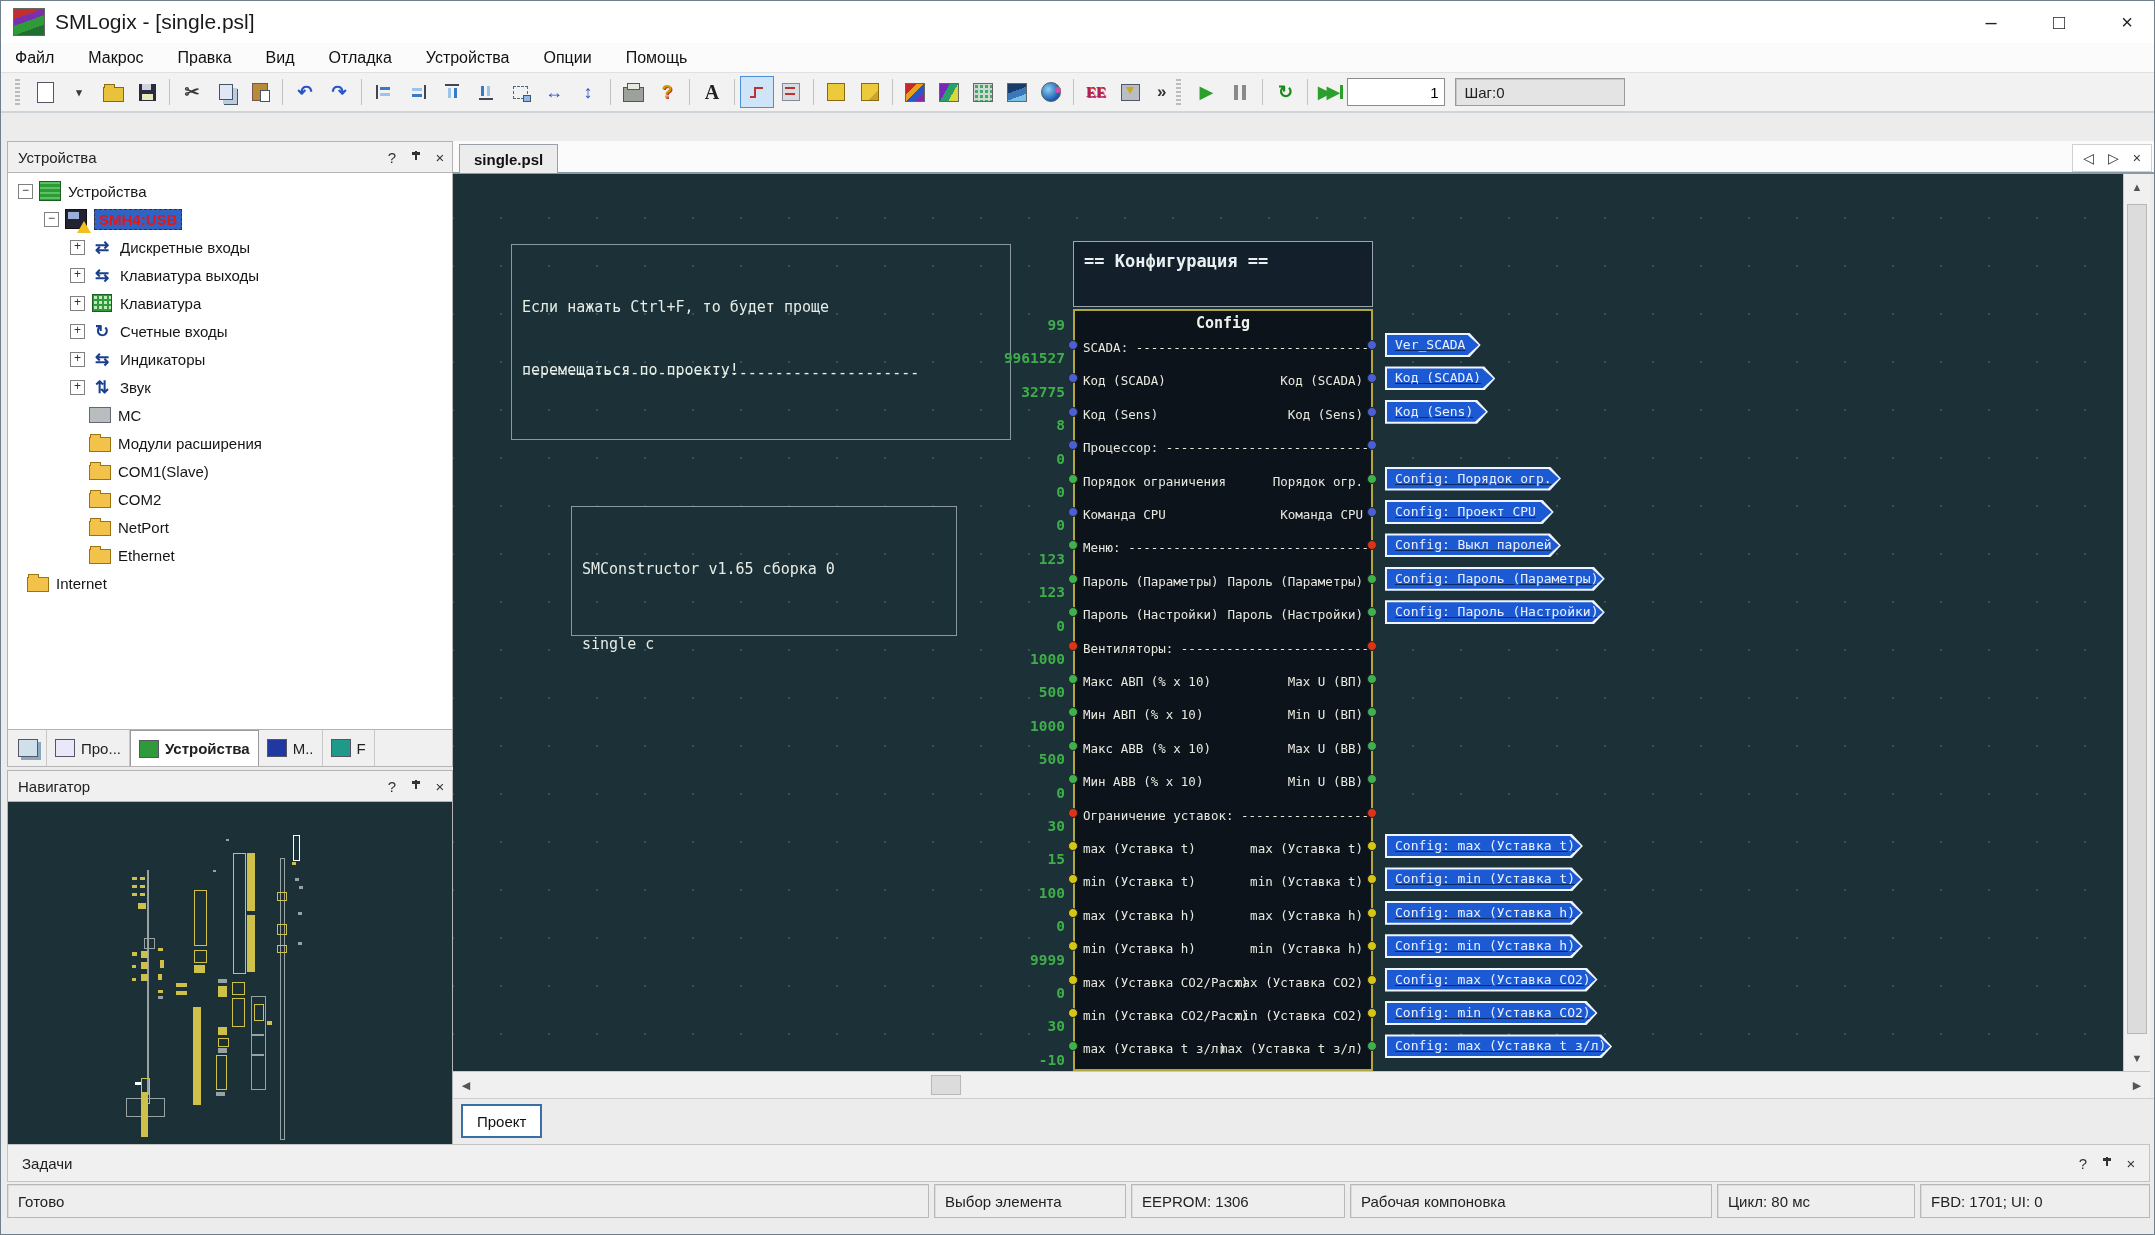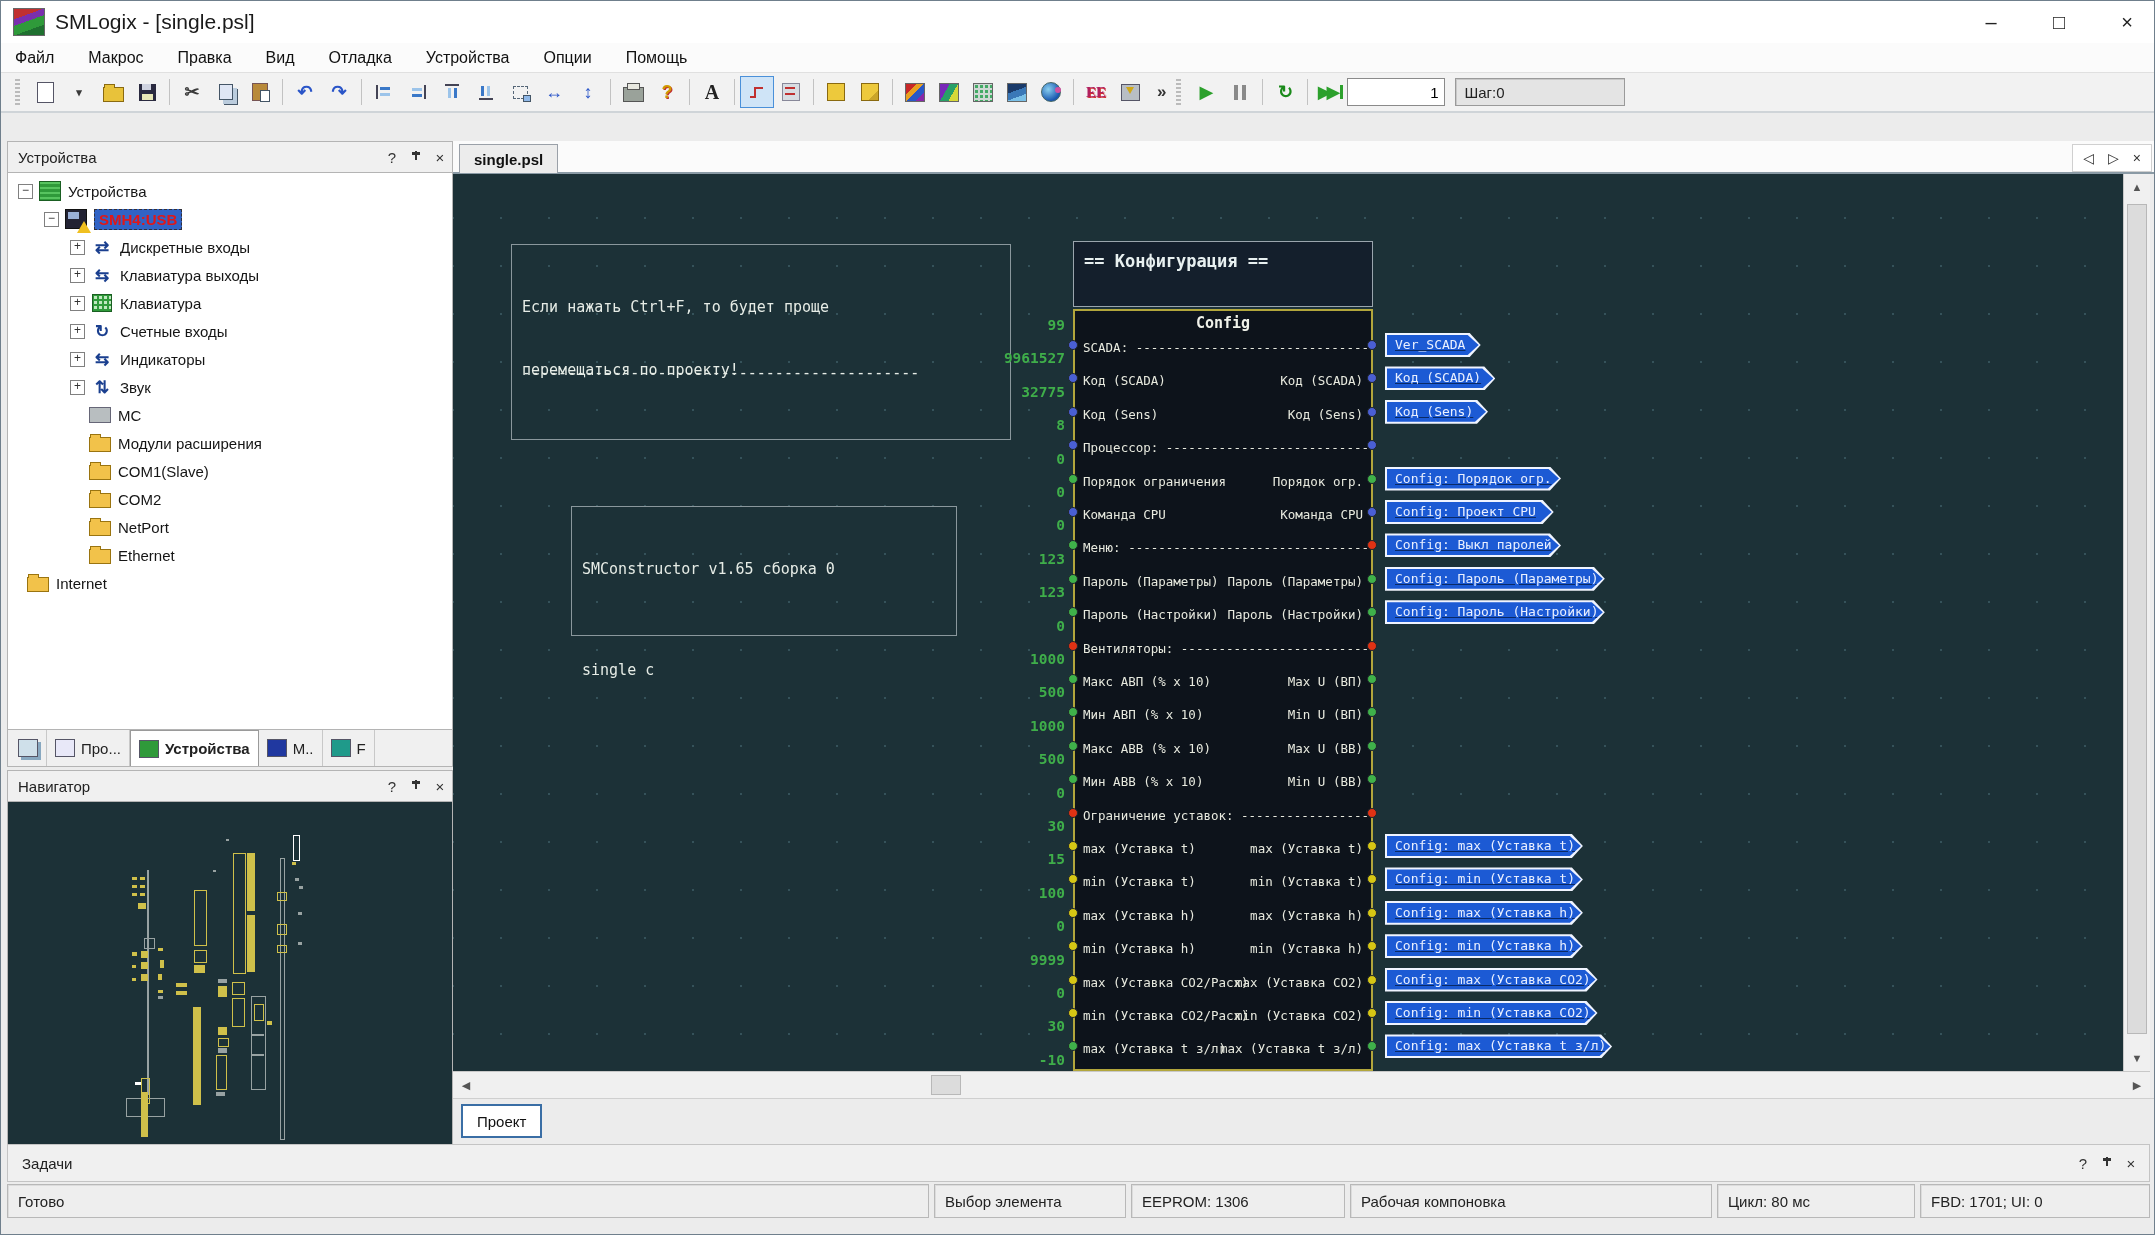--- a/index.html
+++ b/index.html
@@ -492,21 +492,21 @@
   </div>
 
   <div class="canvas">
     <div class="comment" style="left:58px;top:70px;width:500px;height:196px;">
       <div>Если нажать Ctrl+F, то будет проще</div>
       <div>перемещаться по проекту!</div>
       <div style="position:absolute;left:10px;top:118px;">--------------------------------------------</div>
     </div>
     <div class="comment" style="left:118px;top:332px;width:386px;height:130px;">
       <div>SMConstructor v1.65 сборка 0</div>
-      <div style="margin-top:38px;">single c</div>
+      <div style="margin-top:12px;">single c</div>
     </div>
     <div class="hdr-block" style="left:620px;top:67px;width:300px;height:66px;">== Конфигурация ==</div>
     <div class="cfg-block" style="left:620px;top:135px;width:300px;height:762px;">
       <div class="cfg-title">Config</div>
     <div class="cfg-row" style="top: 20px;">
           <span>SCADA: ---------------------------------------</span>
         </div>
         <div class="cfg-row" style="top: 53.4px;">
           <span>Код (SCADA)</span>
           <span class="rl">Код (SCADA)</span>

